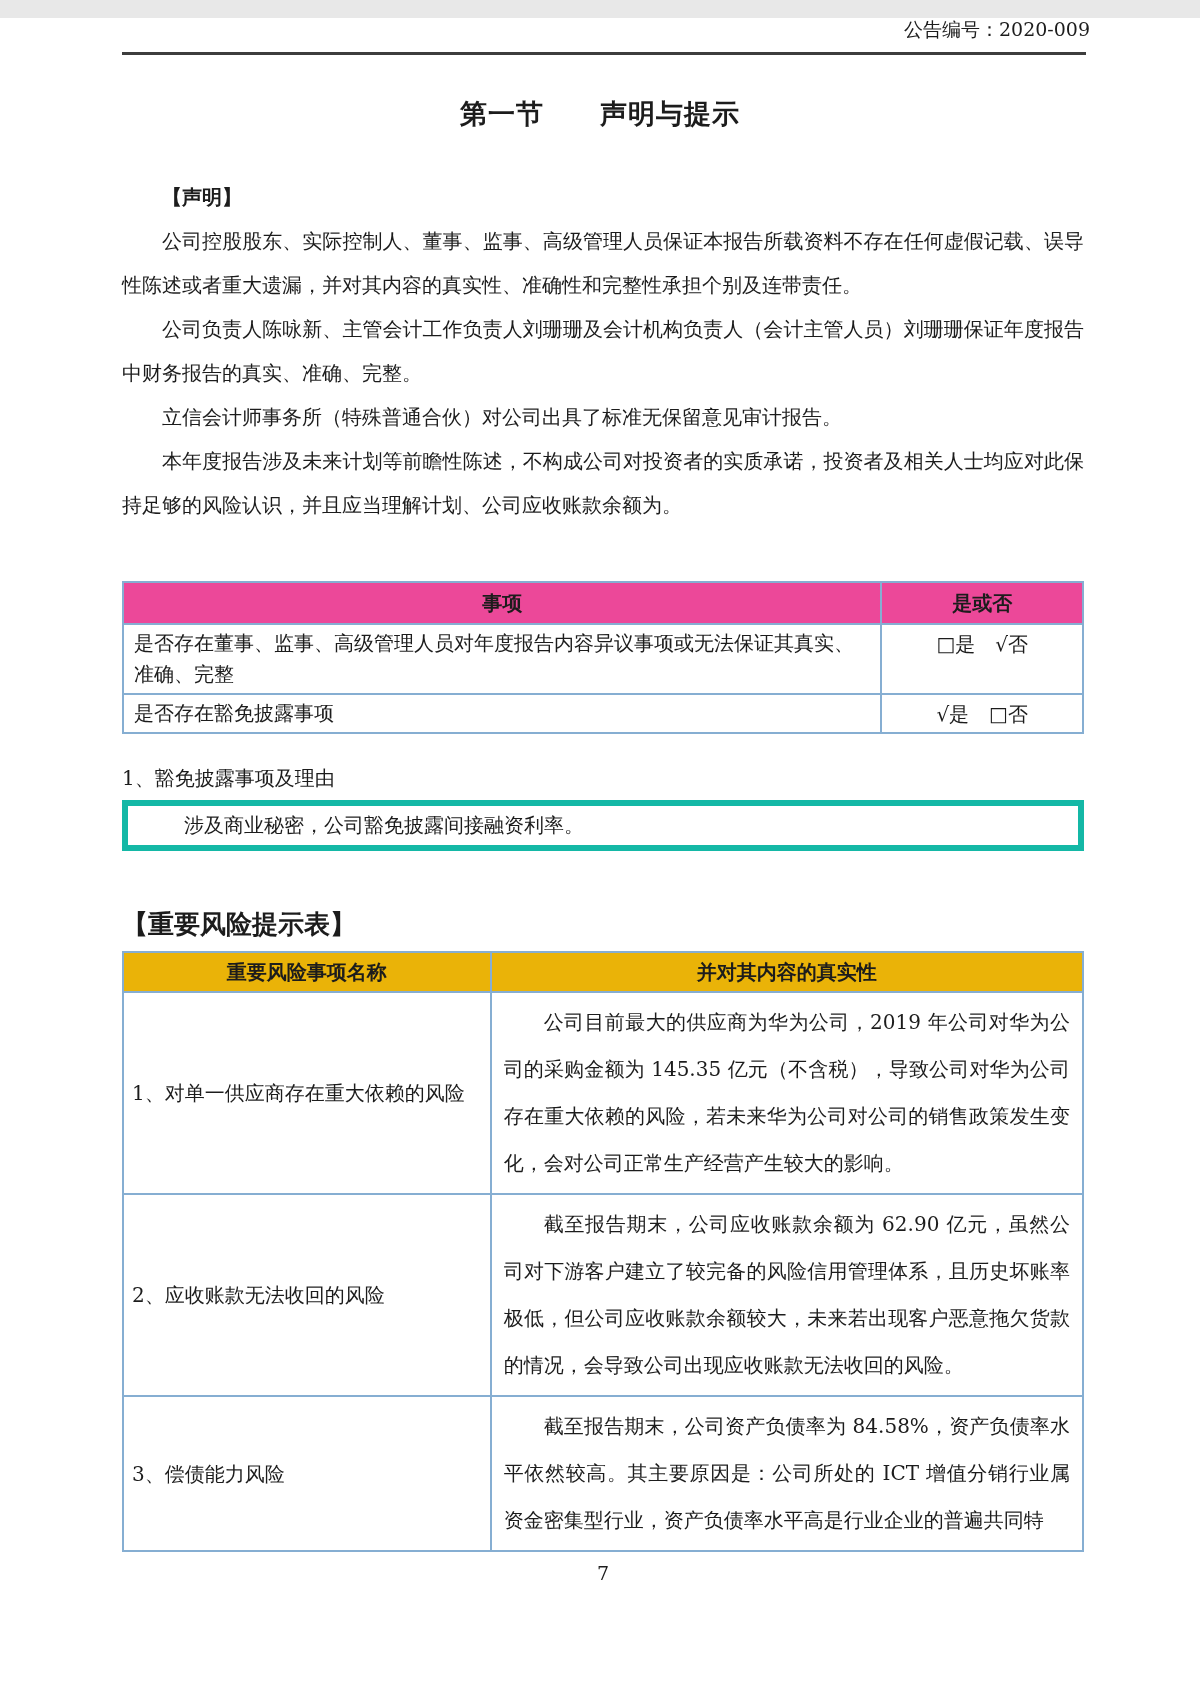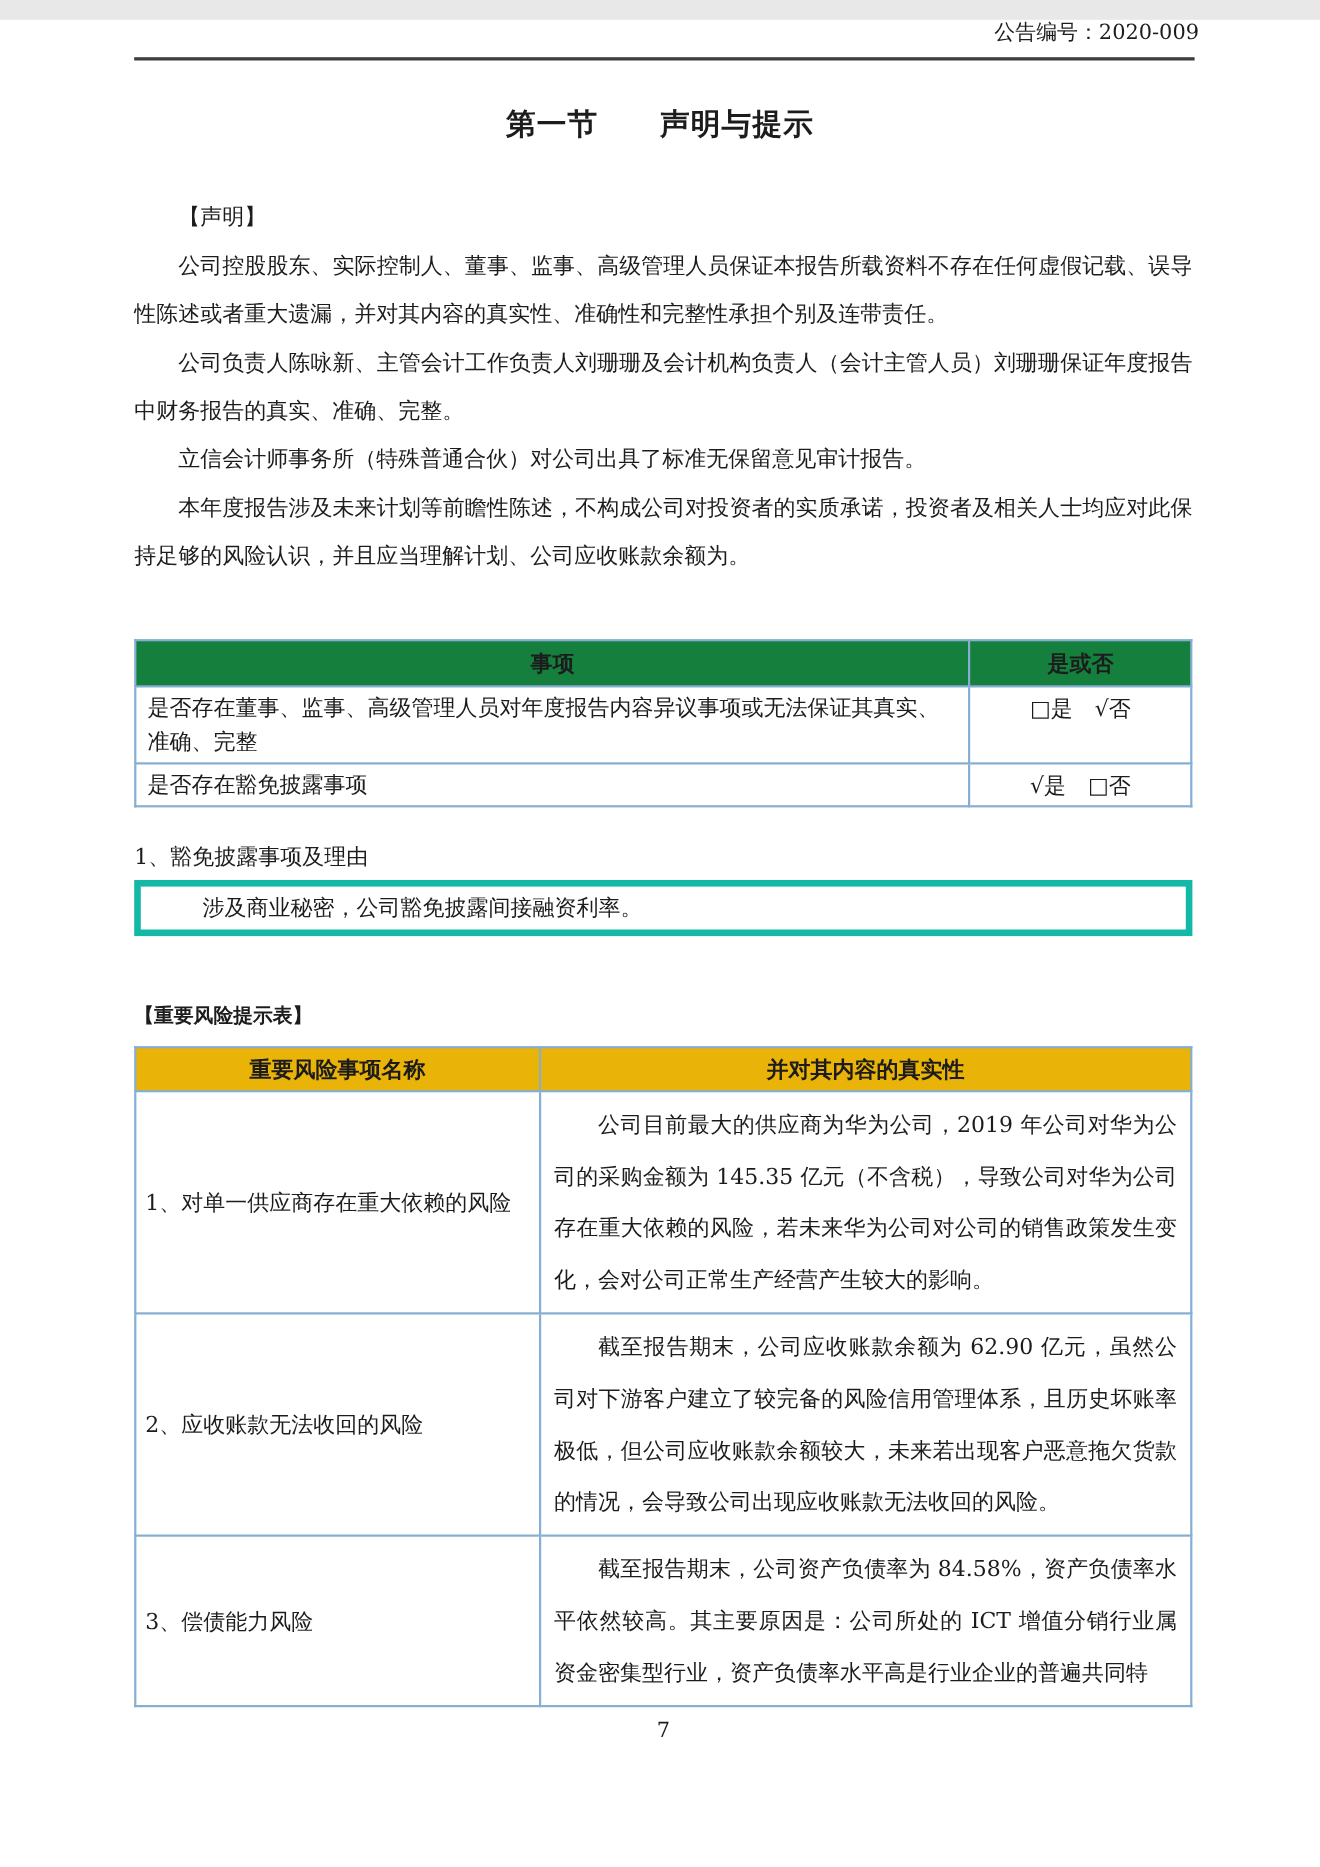--- a/index.html
+++ b/index.html
@@ -8,39 +8,39 @@
     box-sizing:border-box; position:relative; overflow:hidden;
     font-family:"DejaVu Serif","Liberation Serif",serif; color:#1c1c1c;
   }
   .doc-number { text-align:right; padding-right:110px; font-size:19px; line-height:22px; }
   .header-rule { margin:12px 114px 0 122px; border-top:3px solid #3d3d3d; height:0; }
   .doc-title {
     margin-top:40px; text-align:center; font-weight:bold; font-size:27px; line-height:38px;
     font-family:"DejaVu Sans","Liberation Sans",sans-serif; letter-spacing:1px;
   }
   .content { margin:0 116px 0 122px; }
-  .decl-heading { margin-top:42px; font-size:20px; font-weight:normal; line-height:44px; text-indent:2em; }
+  .decl-heading { margin-top:42px; font-size:20px; font-weight:bold; line-height:44px; text-indent:2em; }
   p.body { margin:0; font-size:20px; line-height:44px; text-indent:2em; text-align:justify; }
 
   table.yesno { width:100%; border-collapse:collapse; margin-top:54px; font-size:20px; table-layout:fixed; }
   table.yesno th, table.yesno td { border:2px solid #86aed2; }
   table.yesno th {
-    background:#15803d; font-weight:bold; height:36px; text-align:center; padding:2px 8px;
+    background:#ec4899; font-weight:bold; height:36px; text-align:center; padding:2px 8px;
   }
   table.yesno td.item { padding:3px 10px; line-height:31px; text-align:left; vertical-align:top; }
   table.yesno td.answer { text-align:center; vertical-align:top; padding-top:4px; line-height:31px; }
   col.c-item { width:79%; } col.c-answer { width:21%; }
 
   .exemption-label { margin-top:30px; font-size:20px; line-height:28px; }
   .exemption-box {
     margin-top:8px; border:6px solid #14b8a6; padding:5px 10px 5px 56px;
     font-size:20px; line-height:29px;
   }
 
-  .risk-heading { margin-top:58px; font-size:18px; font-weight:bold; line-height:30px;
+  .risk-heading { margin-top:58px; font-size:26px; font-weight:bold; line-height:30px;
     font-family:"DejaVu Sans","Liberation Sans",sans-serif; }
   table.risk { width:100%; border-collapse:collapse; margin-top:12px; font-size:20px; table-layout:fixed; }
   table.risk th, table.risk td { border:2px solid #86aed2; }
   table.risk th { background:#eab308; font-weight:bold; height:34px; text-align:center; padding:2px 8px; }
   table.risk td.r-name { vertical-align:middle; padding:4px 8px; line-height:30px; text-align:left; }
   table.risk td.r-desc { vertical-align:top; padding:6px 12px; }
   table.risk td.r-desc p { margin:0; font-size:20px; line-height:47px; text-indent:2em; text-align:justify; }
   col.c-name { width:38.3%; } col.c-desc { width:61.7%; }
 
   .page-number { margin-top:8px; text-align:center; font-size:19px; line-height:26px; }

